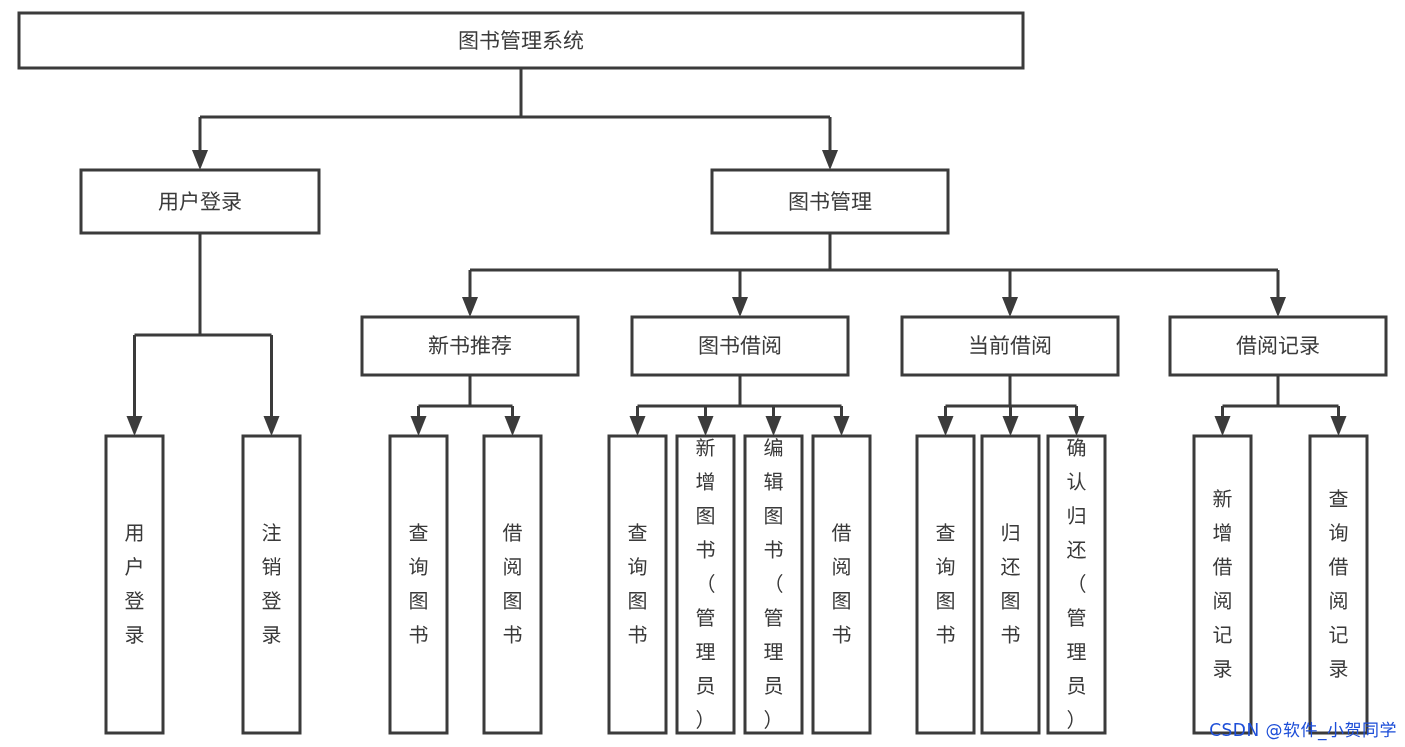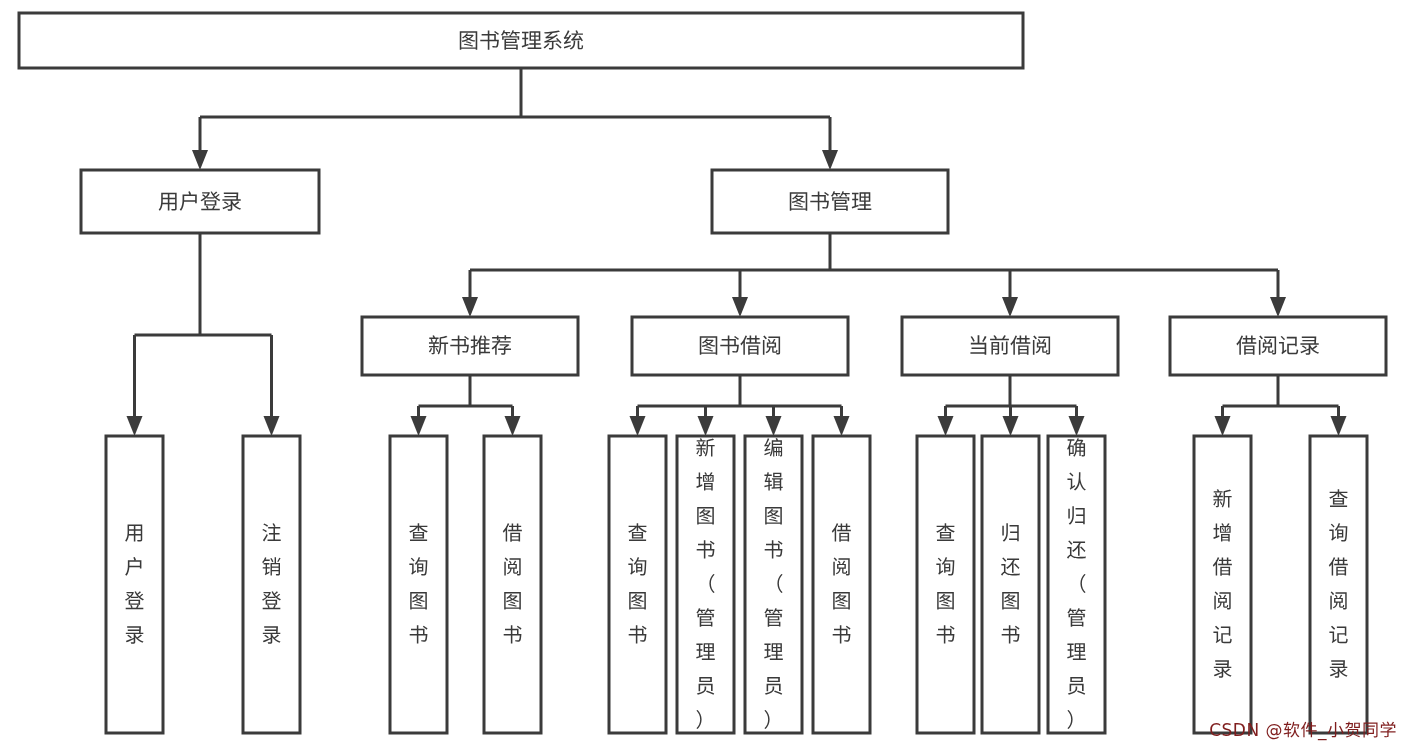--- a/index.html
+++ b/index.html
@@ -24,21 +24,21 @@
     dominant-baseline:middle;
     white-space:pre;
   }
   .node-label.vertical{font-size:20px;}
 
   .watermark{
     position:absolute;
     right:8px;bottom:6px;
     font-family:"DejaVu Sans","Liberation Sans",sans-serif;
     font-size:17px;
-    color:#7f1d1d;
+    color:#1d4ed8;
     letter-spacing:.5px;
     user-select:none;
     white-space:nowrap;
   }
 </style>
 </head>
 <body>
 
 <div id="diagram-root">
 

